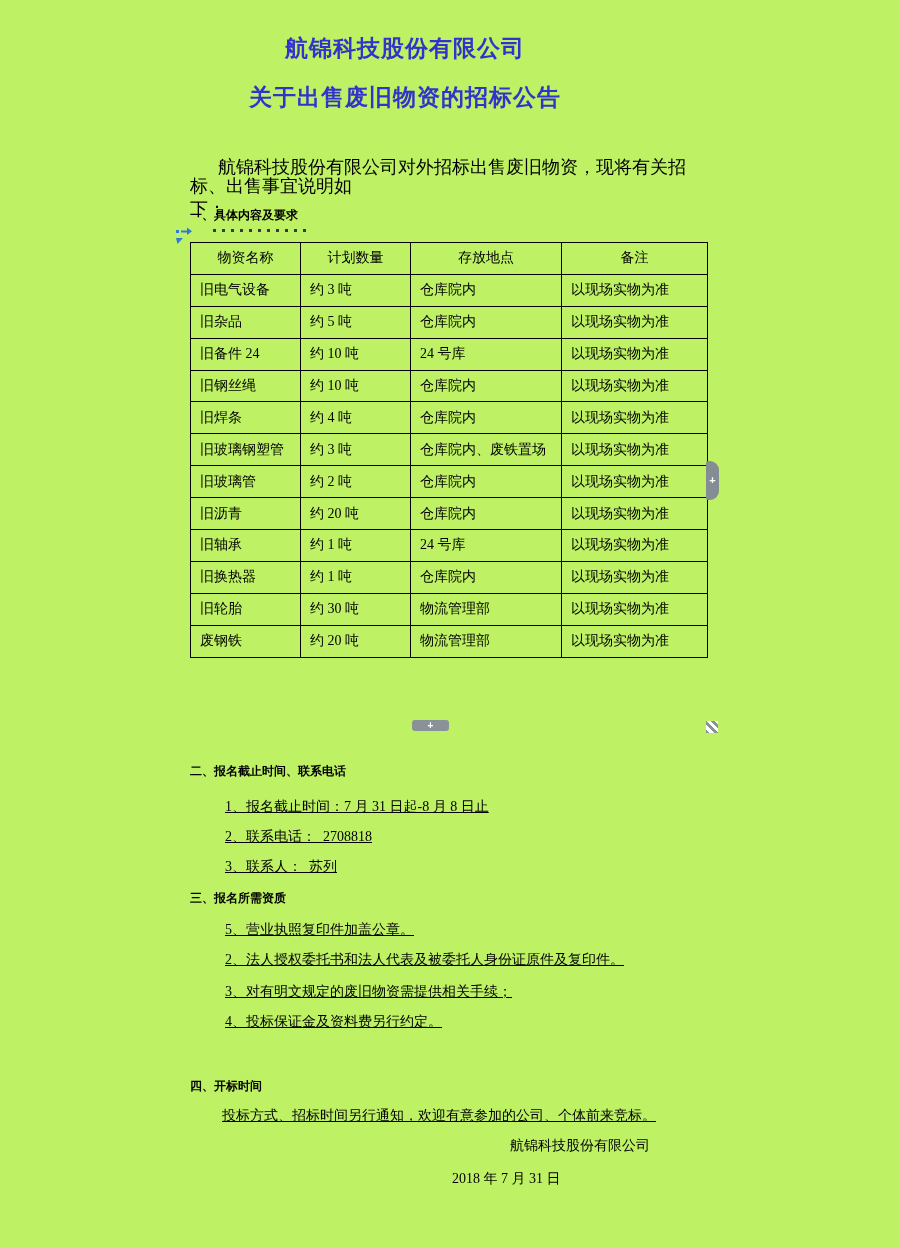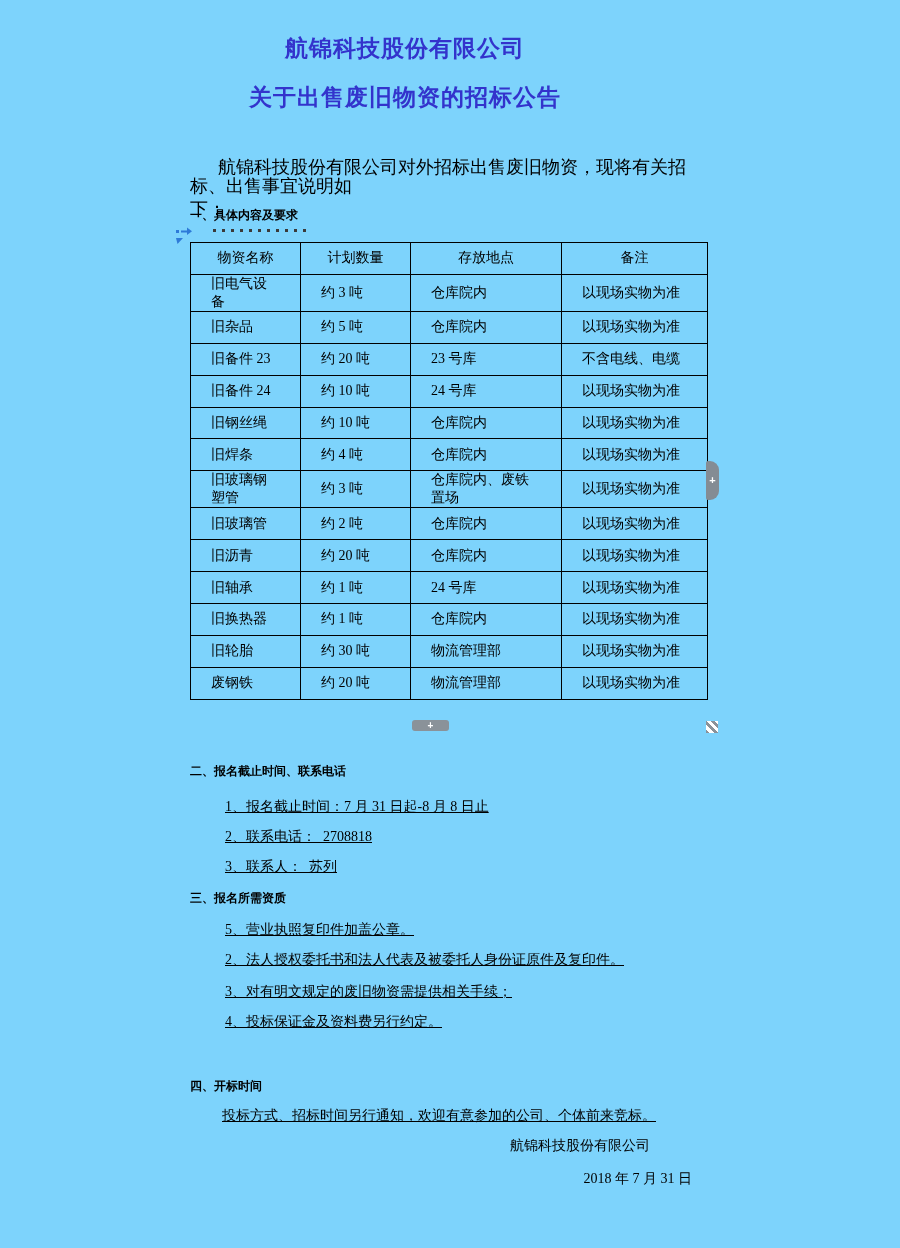--- a/index.html
+++ b/index.html
@@ -1,19 +1,19 @@
 <!DOCTYPE html>
 <html><head>
 <meta charset="utf-8">
 <style>
   * { margin:0; padding:0; box-sizing:border-box; }
   html,body { background:#ffffff; }
   body { font-family:"Liberation Serif", serif; color:#000; }
   .page {
-    position:relative; width:900px; height:1248px; background:#7dd3fc;
+    position:relative; width:900px; height:1248px; background:#bef264;
     overflow:hidden; margin:0 auto;
   }
   .title-wrap { position:absolute; top:34px; left:95px; width:620px; text-align:center; }
   .doc-title { font-size:23px; font-weight:bold; color:#3333cc; line-height:30px; letter-spacing:1px; }
   .doc-title.second { margin-top:19px; }
 
   .doc-line { white-space:pre-wrap; font-size:18px; line-height:19px; color:#000; }
 
   .intro { position:absolute; left:190px; top:158px; width:524px; }
   .intro .l1 { text-indent:28px; }
@@ -29,21 +29,21 @@
     background:repeating-linear-gradient(90deg,#3a3a3a 0 3px,transparent 3px 9px);
   }
 
   
   .mat-table {
     position:absolute; left:190px; top:242px; width:517px;
     border-collapse:collapse; table-layout:fixed;
   }
   .mat-table th, .mat-table td {
     border:1.5px solid #000; vertical-align:middle;
-    font-size:14px; font-weight:normal; height:31.9px; padding:0 20px;
+    font-size:14px; font-weight:normal; height:31.9px; padding:0 9px;
     white-space:pre-wrap; overflow:hidden;
   }
 
   
   .move-anchor { position:absolute; left:175px; top:226px; width:20px; height:20px; cursor:move; }
   .col-plus-handle {
     position:absolute; left:706px; top:461px; width:13px; height:39px;
     background:#848c94; border-radius:2px 9px 9px 2px;
     display:flex; align-items:center; justify-content:center;
     color:#fff; font-family:"Liberation Sans",sans-serif; font-size:11px; font-weight:bold;
@@ -56,21 +56,21 @@
     color:#fff; font-family:"Liberation Sans",sans-serif; font-size:10px; font-weight:bold;
     line-height:1; cursor:pointer; z-index:5;
   }
   .resize-grip {
     position:absolute; left:706px; top:721px; width:12px; height:12px;
     background:repeating-linear-gradient(45deg,#8a9299 0 2.5px,#ffffff 2.5px 6px);
     cursor:nwse-resize; z-index:4;
   }
 
   .sig-company { position:absolute; left:450px; top:1136px; width:260px; text-align:center; font-size:14px; }
-  .sig-date    { position:absolute; left:432px; top:1169px; width:260px; text-align:right; font-size:14px; }
+  .sig-date    { position:absolute; left:452px; top:1169px; width:260px; text-align:left; font-size:14px; }
 </style>
 </head>
 <body>
 
 <div class="page">
 
   <div class="title-wrap">
     <div class="doc-title">航锦科技股份有限公司</div>
     <div class="doc-title second">关于出售废旧物资的招标公告</div>
   </div>
@@ -115,26 +115,20 @@
       <td>仓库院内</td>
       <td>以现场实物为准</td>
     </tr>
     <tr>
       <td>旧杂品</td>
       <td>约 5 吨</td>
       <td>仓库院内</td>
       <td>以现场实物为准</td>
     </tr>
     <tr>
-      <td>旧备件 23</td>
-      <td>约 20 吨</td>
-      <td>23 号库</td>
-      <td>不含电线、电缆</td>
-    </tr>
-    <tr>
       <td>旧备件 24</td>
       <td>约 10 吨</td>
       <td>24 号库</td>
       <td>以现场实物为准</td>
     </tr>
     <tr>
       <td>旧钢丝绳</td>
       <td>约 10 吨</td>
       <td>仓库院内</td>
       <td>以现场实物为准</td>

